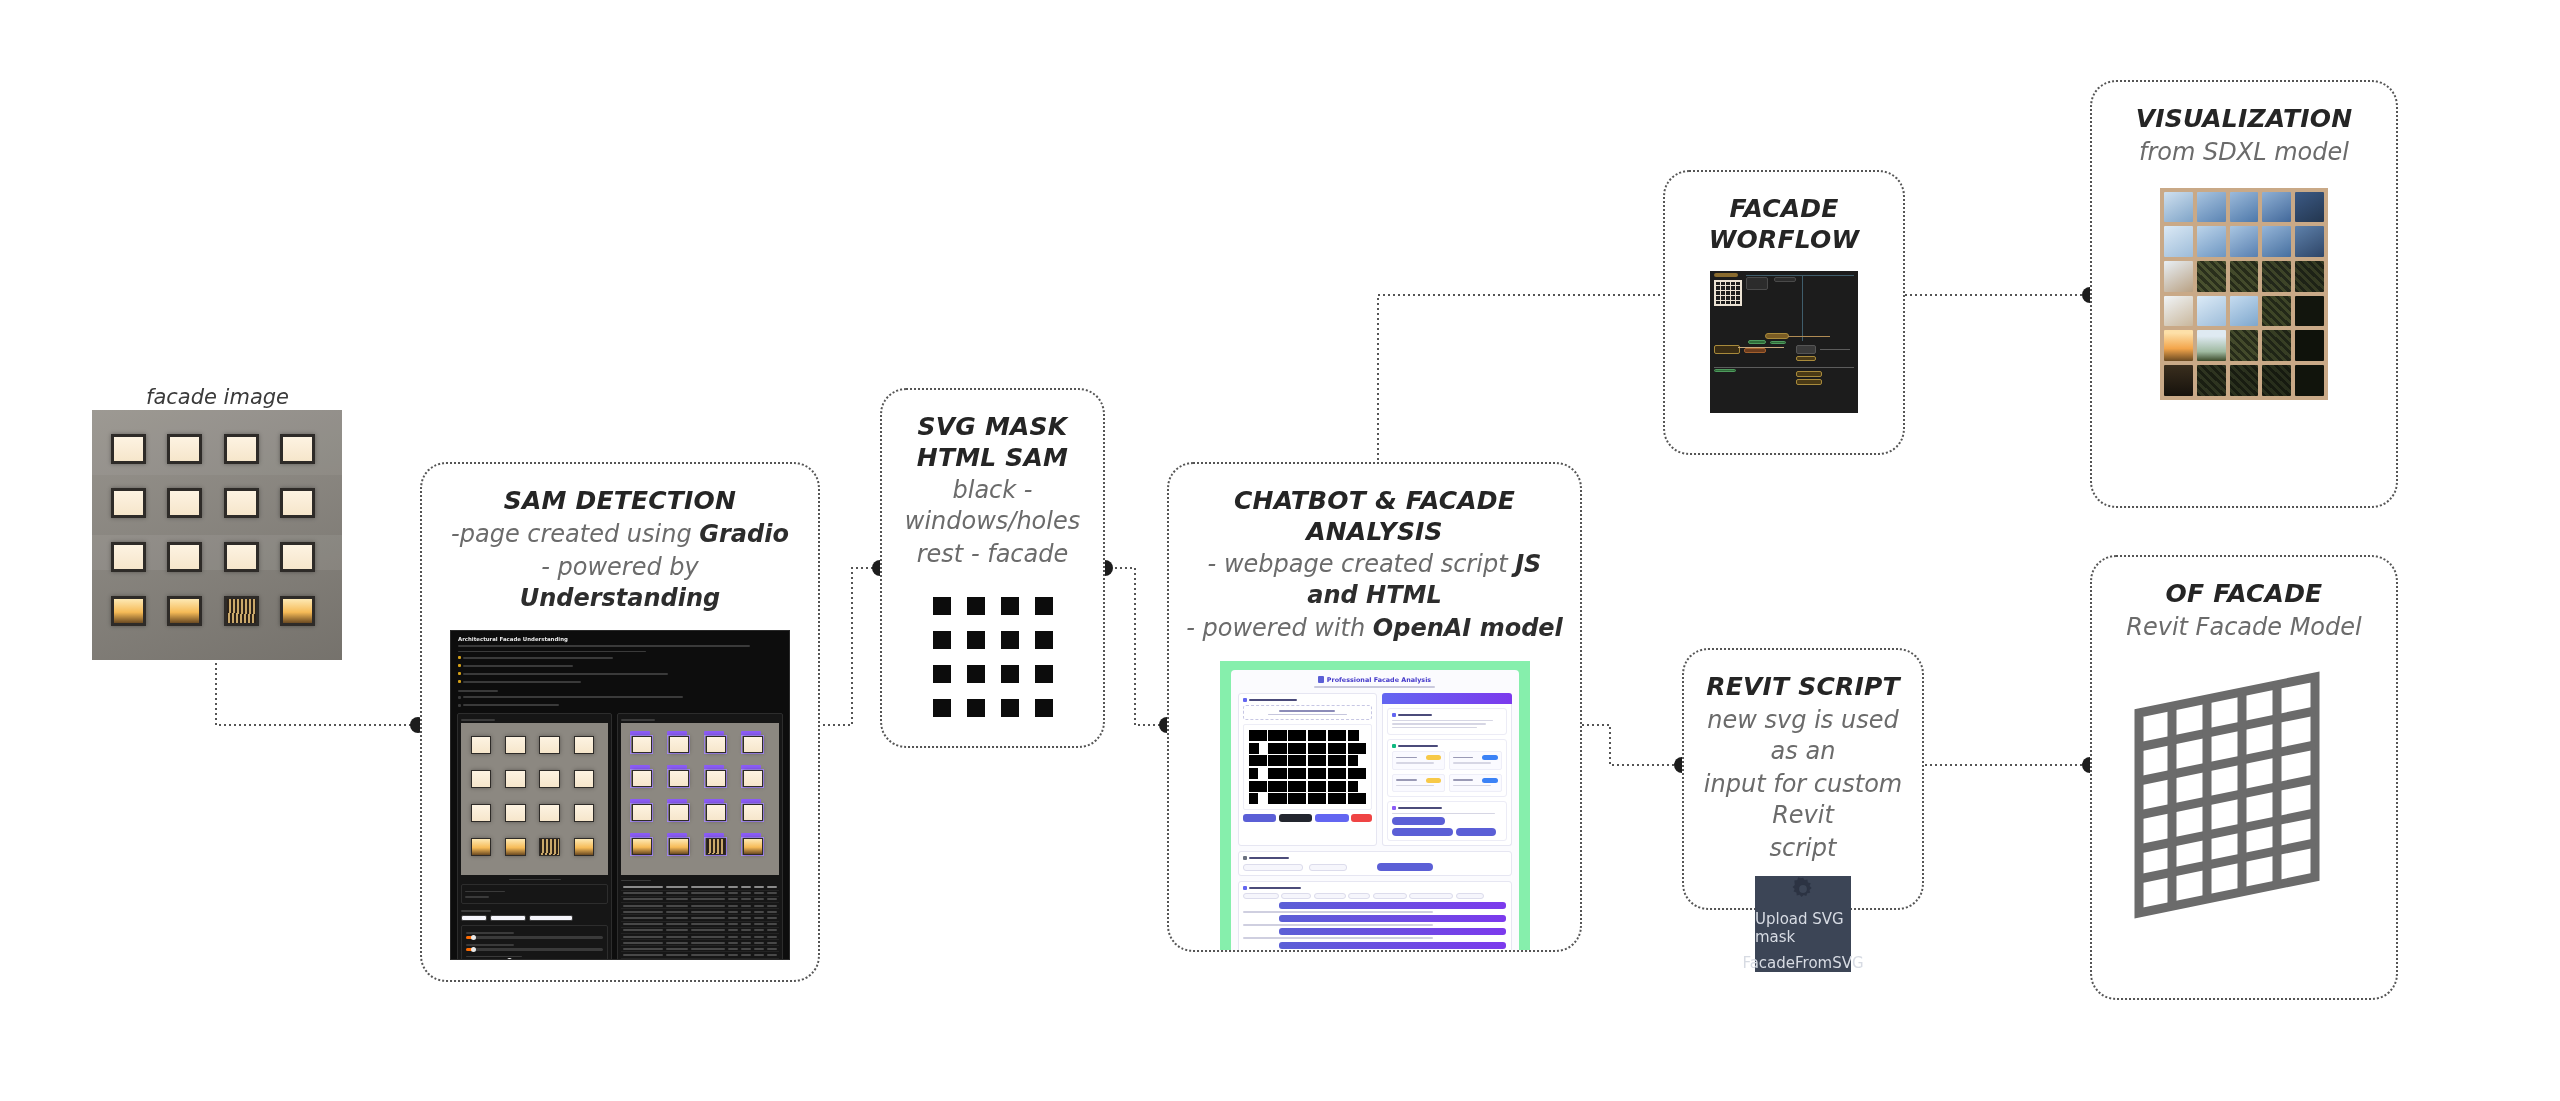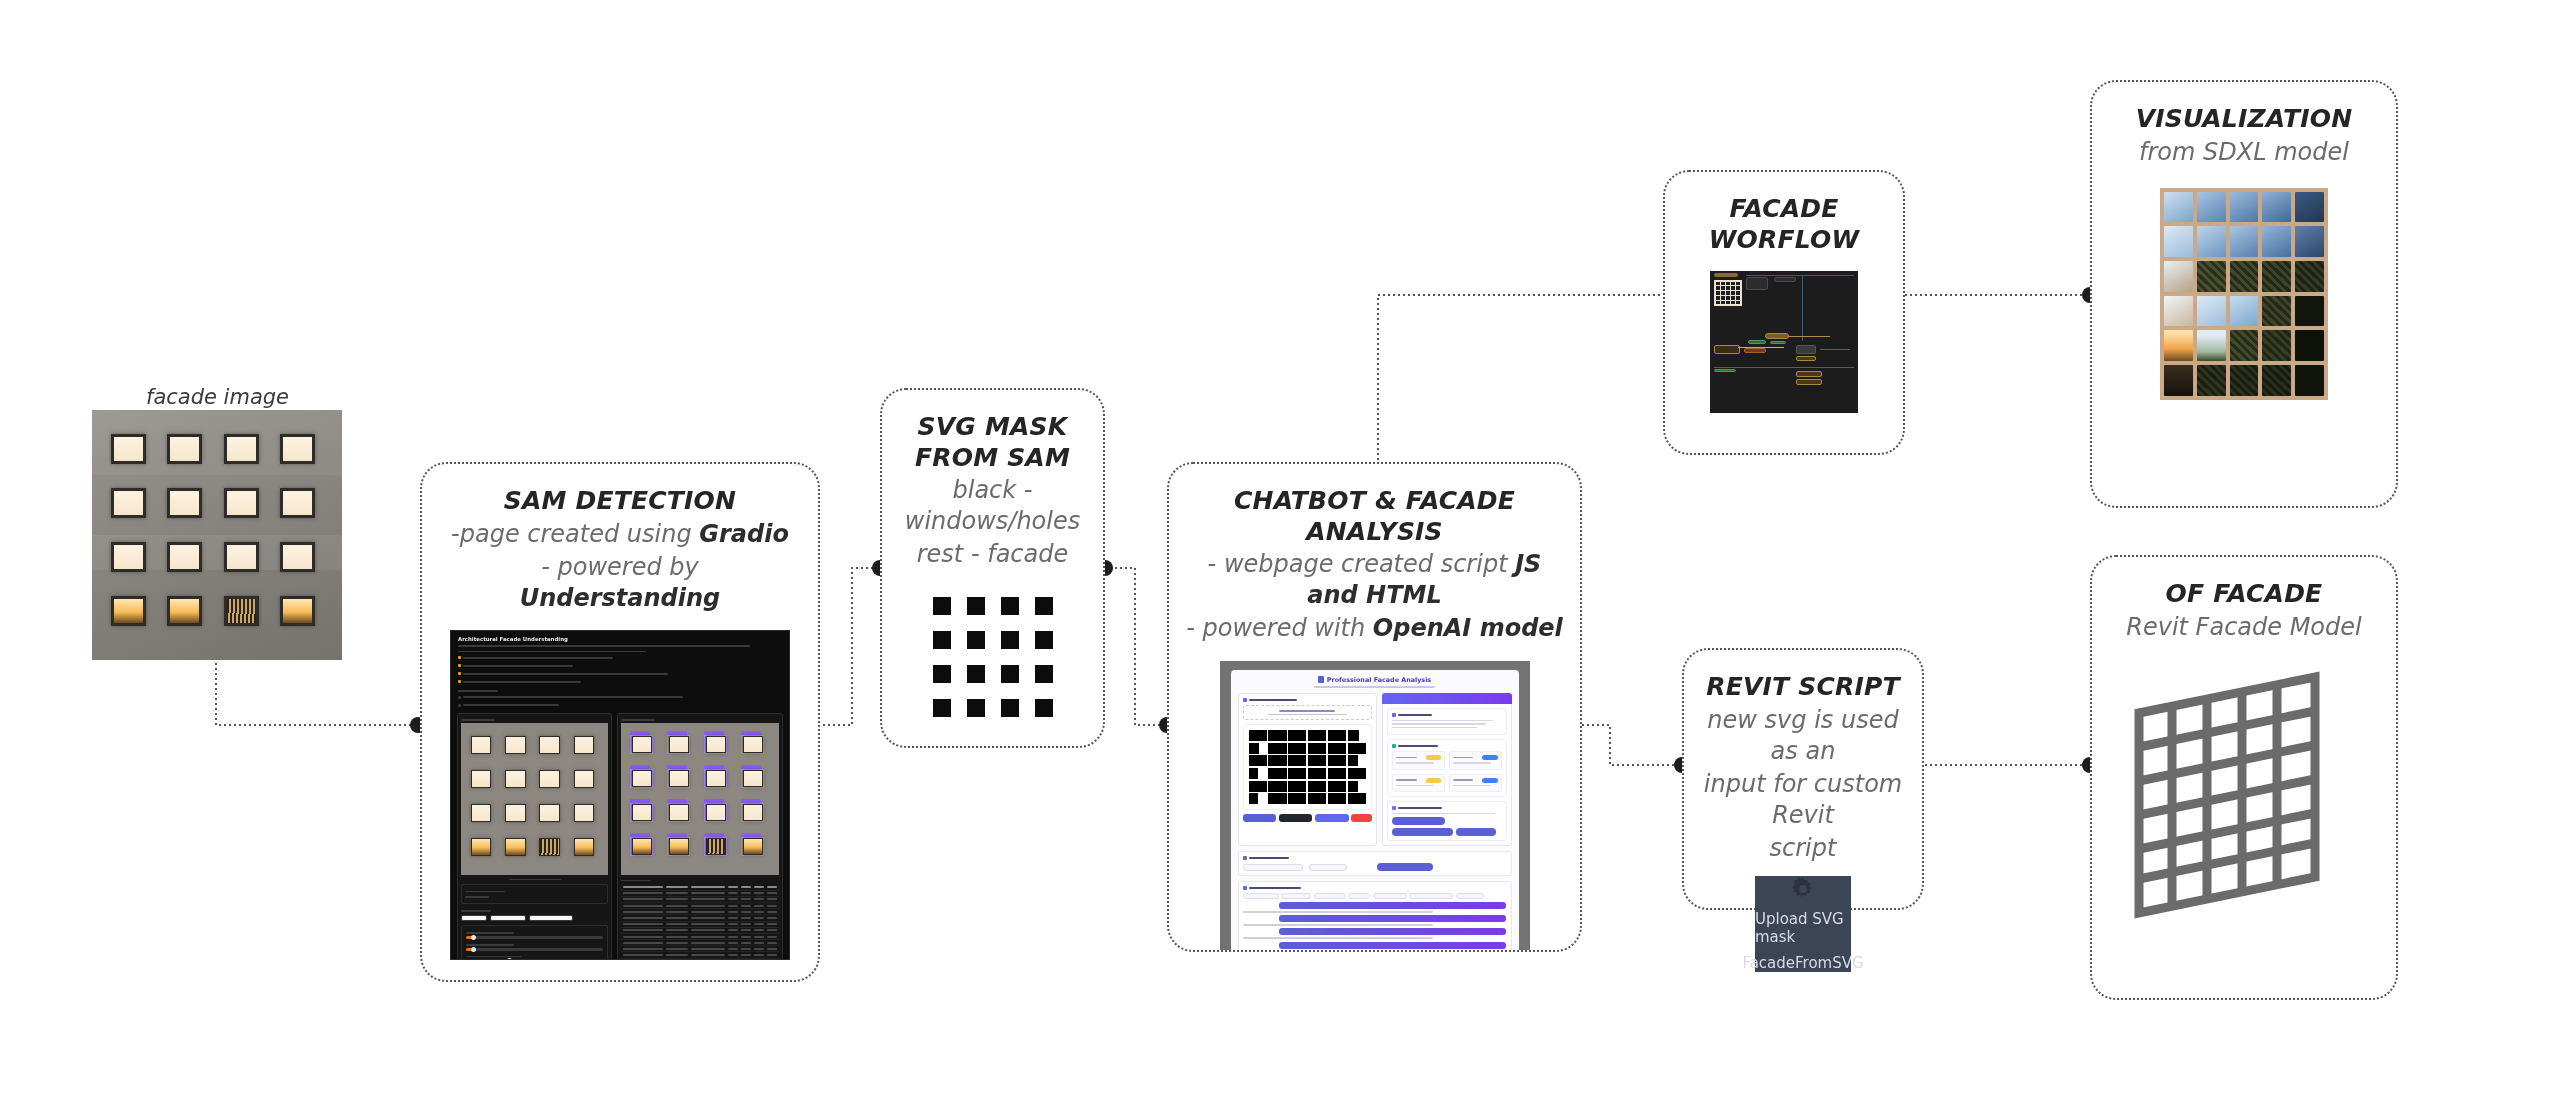--- a/index.html
+++ b/index.html
@@ -84,21 +84,21 @@
   .g-img .fp-win { border-width:1.2px; }
   .g-badge { position:absolute; background:#8b5cf6; border-radius:1px; }
   .g-out { position:absolute; border:1.2px solid #a78bfa; }
   .g-tblrow { display:flex; gap:3px; padding:1.6px 2px; border-bottom:1px solid #232323; }
   .g-cell { height:2px; background:#484848; border-radius:1px; }
   .g-slider { height:2.6px; background:#3a3a3a; border-radius:2px; margin:2.5px 0 5px; position:relative; }
   .g-slider i { position:absolute; left:0; top:0; bottom:0; background:#ff6a00; border-radius:2px; }
   .g-slider u { position:absolute; top:-1.6px; width:5px; height:5px; background:#e8e8e8; border-radius:50%; }
 
   
-  .chat { background:#737373; padding:9px 11px 14px; }
+  .chat { background:#86efac; padding:9px 11px 14px; }
   .chat-card { background:#fbfbfe; border-radius:4px; padding:6px 7px; }
   .chat-h { display:flex; align-items:center; justify-content:center; gap:3px; }
   .chat-h .ic { width:6px; height:7px; background:#5b5fd6; border-radius:1px; }
   .chat-h span { color:#4338ca; font-weight:bold; font-size:6.4px; }
   .chat-sub { height:1.6px; width:44%; background:#c9c9dd; margin:2.5px auto 5px; border-radius:1px; }
   .chat-cols { display:flex; gap:5px; }
   .panel { background:#fff; border:1px solid #e6e6f2; border-radius:3px; padding:4px; }
   .p-title { display:flex; gap:2.2px; align-items:center; margin-bottom:3px; }
   .p-title .sq { width:4px; height:4px; border-radius:1px; background:#6366f1; }
   .p-title .bar { height:2.2px; background:#4b4b7a; border-radius:1px; width:48px; }
@@ -577,21 +577,21 @@
           </div>
 
         </div>
       </div>
 
     </div>
   </div>
 
   <div class="node" style="left:880px; top:388px; width:225px; height:360px;">
     <div class="ttl">SVG MASK</div>
-    <div class="ttl">FROM SAM</div>
+    <div class="ttl">HTML SAM</div>
     <div class="sub">black - windows/holes</div>
     <div class="sub">rest - facade</div>
     <div class="mask-grid" style="position:relative; margin-top:26px; grid-template-columns:repeat(4,18px); grid-template-rows:repeat(4,18px); gap:16px;">
       <div class="mask-sq"></div>
         <div class="mask-sq"></div>
         <div class="mask-sq"></div>
         <div class="mask-sq"></div>
       <div class="mask-sq"></div>
         <div class="mask-sq"></div>
         <div class="mask-sq"></div>

